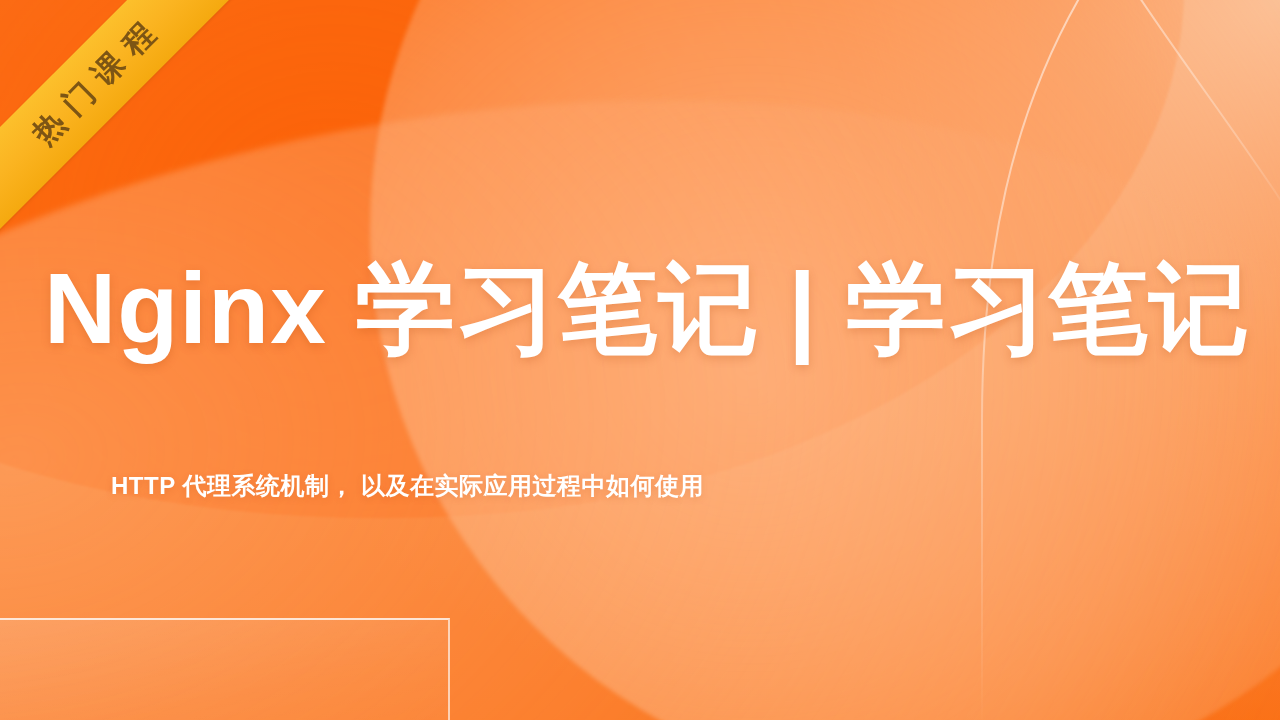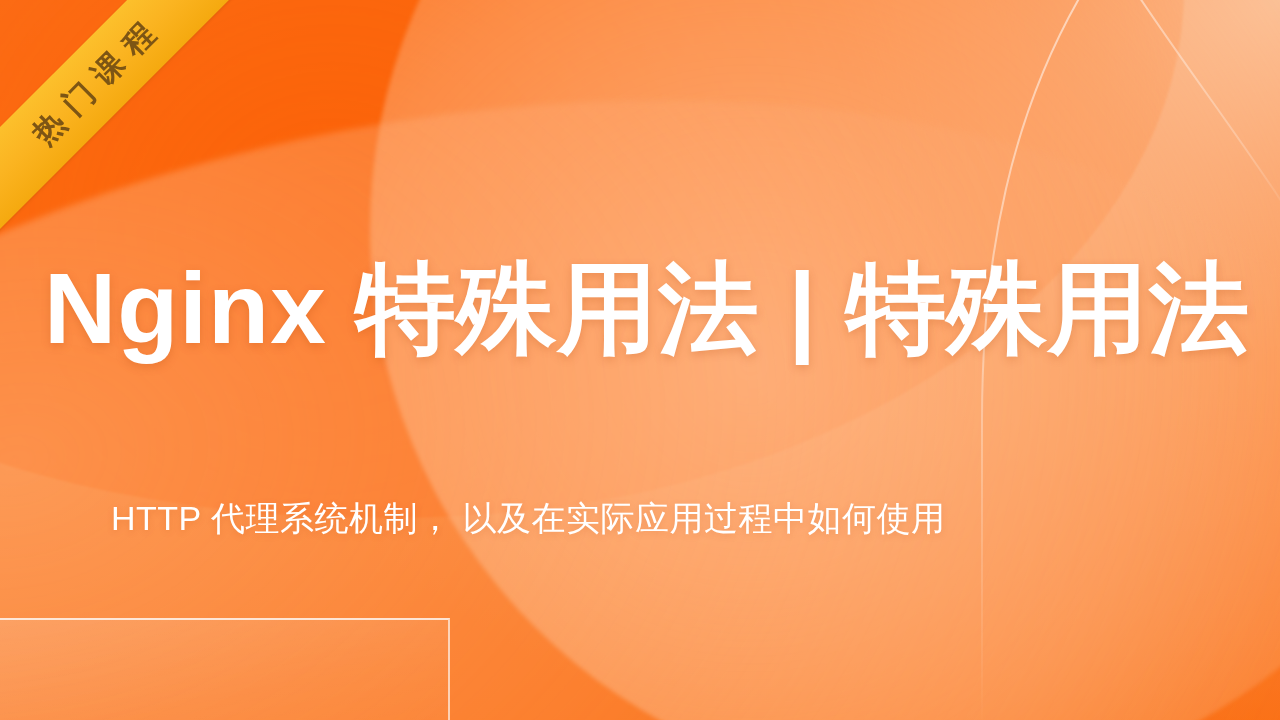--- a/index.html
+++ b/index.html
@@ -117,25 +117,25 @@
     font-weight: bold;
     line-height: 1.08;
     letter-spacing: 1px;
     white-space: nowrap;
     text-shadow: 0 3px 10px rgba(170,60,0,0.22);
   }
 
   .subtitle {
     position: absolute;
     left: 111px;
-    top: 496px;
+    top: 470px;
     width: 1100px;
     color: #ffffff;
-    font-size: 34px;
-    font-weight: normal;
+    font-size: 24px;
+    font-weight: bold;
     line-height: 1.3;
     letter-spacing: 0.5px;
     white-space: nowrap;
     text-shadow: 0 2px 7px rgba(170,60,0,0.18);
   }
 
   .brand {
     position: absolute;
     right: 58px;
     top: 634px;
@@ -177,18 +177,18 @@
   </div>
 
   <div class="deco glass-panel"></div>
 
   <div class="ribbon-wrap">
     <div class="ribbon">
       <span class="ribbon-text">热门课程</span>
     </div>
   </div>
 
-  <div class="title">Nginx 特殊用法 | 特殊用法</div>
+  <div class="title">Nginx 学习笔记 | 学习笔记</div>
 
   <div class="subtitle">HTTP 代理系统机制， 以及在实际应用过程中如何使用</div>
 
 
 </div>
 
 </body></html>

